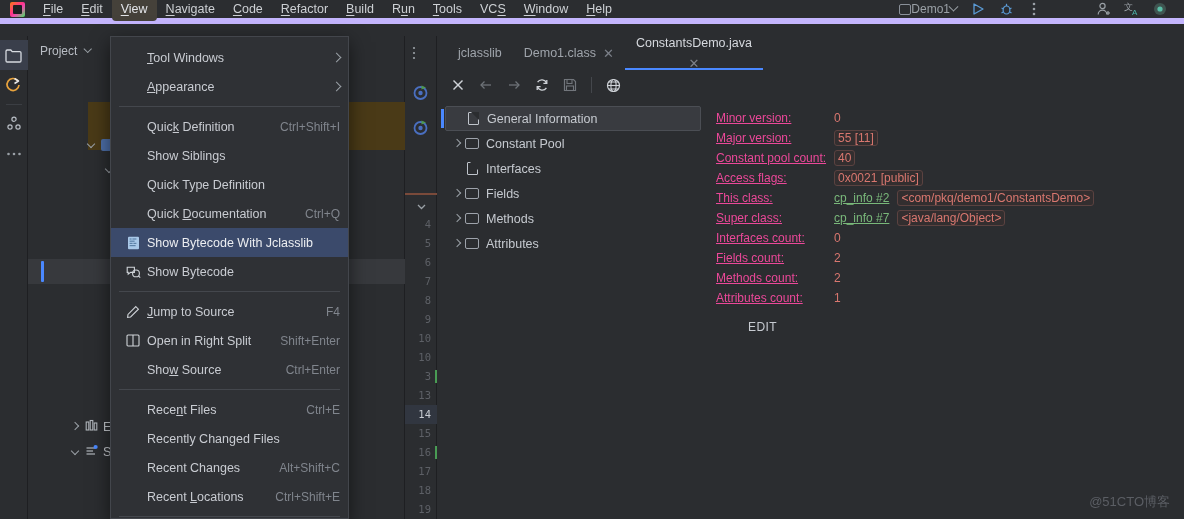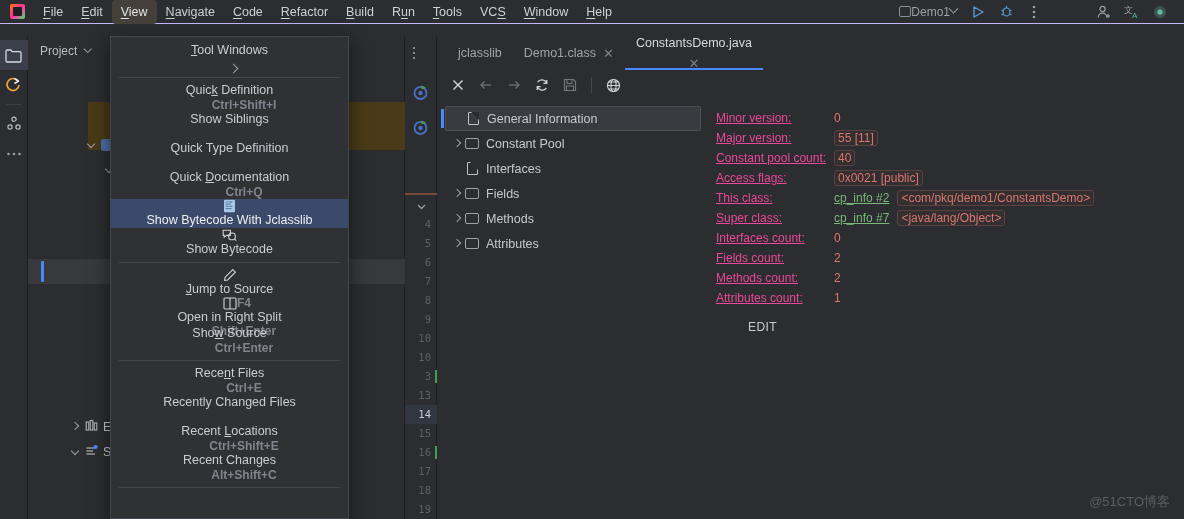--- a/index.html
+++ b/index.html
@@ -9,21 +9,21 @@
     font-family: "Liberation Sans", sans-serif;
     overflow: hidden;
   }
   #root { position: relative; width: 1184px; height: 519px; }
 
   
   .menubar {
     position: absolute; left: 0; top: 0; width: 1184px; height: 24px;
     background: #2b2d30;
     display: flex; align-items: center;
-    border-bottom: 1px solid #c4b5fd;
+    border-bottom: 6px solid #c4b5fd;
   }
   .app-logo {
     width: 34px; height: 36px;
     display: flex; align-items: center; justify-content: center;
   }
   .app-logo .sq {
     width: 15px; height: 15px; border-radius: 2px;
     background: linear-gradient(135deg,#f97a12 0%, #ff318c 45%, #ed4baa 60%, #3dea62 100%);
     position: relative;
   }
@@ -154,26 +154,26 @@
 
   
   .menu {
     position: absolute; left: 110px; top: 36px; width: 239px; height: 483px;
     background: #2f3135; border: 1px solid #43464c;
     box-shadow: 0 6px 18px rgba(0,0,0,.55);
     padding-top: 6px;
   }
   .mrow {
     display:flex; align-items:center; height: 29px; padding: 0 8px;
-    font-size: 12.5px; color:#c9ccd2; position:relative;flex-direction:column;
+    font-size: 12.5px; color:#c9ccd2; position:relative;
   }
   .mrow.hl { background:#3b4a6b; color:#eceef1; }
   .mrow .micon { width: 28px; display:flex; align-items:center; justify-content:center; }
   .mrow .mlabel { flex: 1; white-space: nowrap; }
-  .mrow .mshort { color:#80858d; font-size:12px; margin-left: 29px; font-weight: bold; }
+  .mrow .mshort { color:#80858d; font-size:12px; margin-left: 29px; }
   .mrow .sub { width:7px; height:7px; border-right:1.3px solid #9aa0a6;
                border-bottom:1.3px solid #9aa0a6; transform: rotate(-45deg); margin-left:8px; }
   .msep { height:1px; background:#44474d; margin: 5px 8px; }
 
   .watermark {
     position:absolute; right: 14px; bottom: 8px; font-size: 13px; color:#5b5e64;
   }
 </style>
 </head>
 <body>
@@ -561,20 +561,25 @@
     </div>
   </div>
 
   <div class="menu">
 
     <div class="mrow">
       <span class="micon"></span>
       <span class="mlabel"><u>T</u>ool Windows</span>
       <span class="sub"></span>
     </div>
+    <div class="mrow">
+      <span class="micon"></span>
+      <span class="mlabel"><u>A</u>ppearance</span>
+      <span class="sub"></span>
+    </div>
 
     <div class="msep"></div>
 
     <div class="mrow">
       <span class="micon"></span>
       <span class="mlabel">Quic<u>k</u> Definition</span>
       <span class="mshort">Ctrl+Shift+I</span>
     </div>
     <div class="mrow">
       <span class="micon"></span>
@@ -650,28 +655,28 @@
       <span class="micon"></span>
       <span class="mlabel">Rece<u>n</u>t Files</span>
       <span class="mshort">Ctrl+E</span>
     </div>
     <div class="mrow">
       <span class="micon"></span>
       <span class="mlabel">Recently Changed Files</span>
     </div>
     <div class="mrow">
       <span class="micon"></span>
+      <span class="mlabel">Recent Chan<u>g</u>es</span>
+      <span class="mshort">Alt+Shift+C</span>
+    </div>
+    <div class="mrow">
+      <span class="micon"></span>
       <span class="mlabel">Recent <u>L</u>ocations</span>
       <span class="mshort">Ctrl+Shift+E</span>
     </div>
-    <div class="mrow">
-      <span class="micon"></span>
-      <span class="mlabel">Recent Chan<u>g</u>es</span>
-      <span class="mshort">Alt+Shift+C</span>
-    </div>
 
     <div class="msep"></div>
 
   </div>
 
   <div class="watermark">@51CTO博客</div>
 
 </div>
 
 </body></html>

